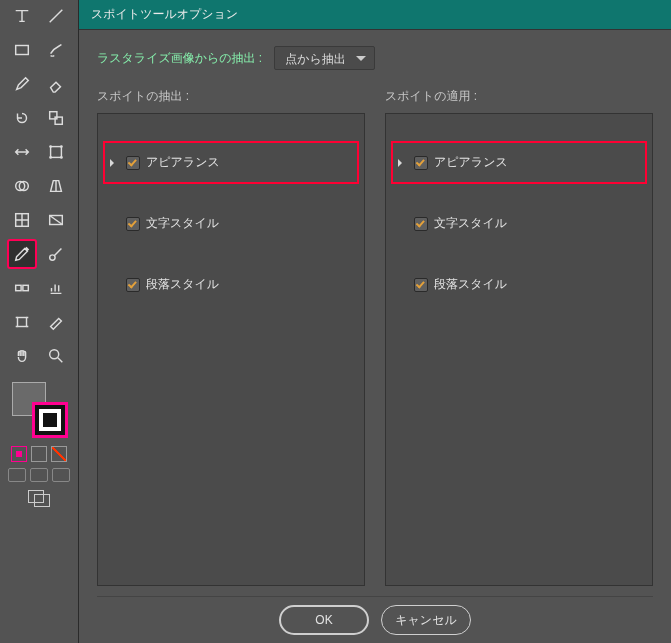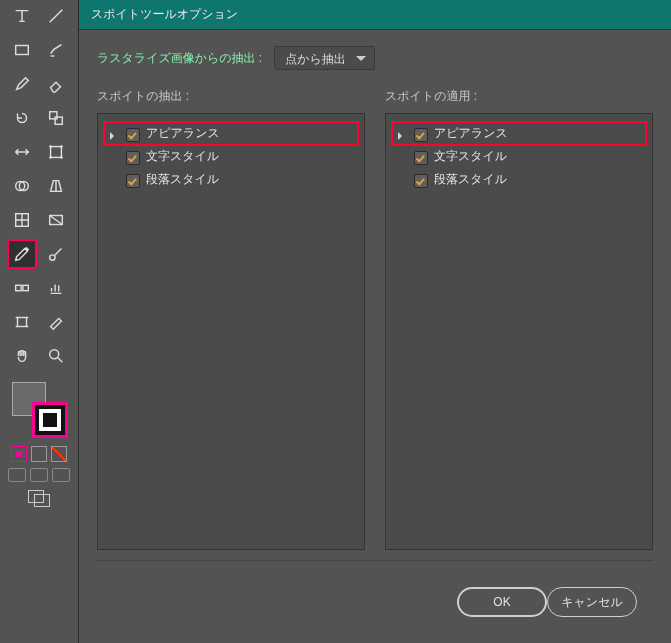--- a/index.html
+++ b/index.html
@@ -95,42 +95,42 @@
   transform:translateY(-20%);
 }
 .columns { display:flex; gap:20px; flex:1; }
 .col { flex:1; display:flex; flex-direction:column; }
 .col-title { color:#c8c8c8; margin-bottom:8px; }
 .list-box {
   flex:1; background:#4b4b4b; border:1px solid #333;
   padding:8px 6px; height: 380px; position:relative;
 }
 .list-item {
-  display:flex; align-items:flex-end; gap:6px;
-  padding:3px 4px; color:#e4e4e4;
+  display:flex; align-items:center; gap:6px;
+  padding:12px 4px; color:#e4e4e4;margin-top:20px;
 }
 .list-item.indent { margin-left: 18px; }
 .tw { width:12px; height:12px; display:flex; align-items:center; justify-content:center; color:#d8d8d8; }
 .tw::before { content:""; border:4px solid transparent; border-left-color:#d8d8d8; }
 .checkbox {
   width:14px; height:14px; background:#5f5f5f; border:1px solid #2a2a2a;
   display:flex; align-items:center; justify-content:center; border-radius:2px;
 }
 .checkbox.checked::after {
   content:""; width:6px; height:3px;
   border-left:2px solid #e4a13a; border-bottom:2px solid #e4a13a;
   transform: rotate(-48deg) translate(0,-1px);
 }
 .highlight {
   outline: 2.5px solid #ff0033;
   outline-offset: -1px;
 }
 .button-row {
-  display:flex; justify-content:flex-end; gap:0;
-  padding:26px 16px;
+  display:flex; justify-content:center; gap:12px;
+  padding:8px 16px;
   border-top:1px solid #444;
   margin-top:10px;
 }
 .btn {
   min-width:90px; height:30px;
   border:1.5px solid #cfcfcf; border-radius:16px;
   color:#e2e2e2; background:transparent;
   display:flex; align-items:center; justify-content:center;
 }
 .btn-primary { border-width:2px; font-weight:500; }

